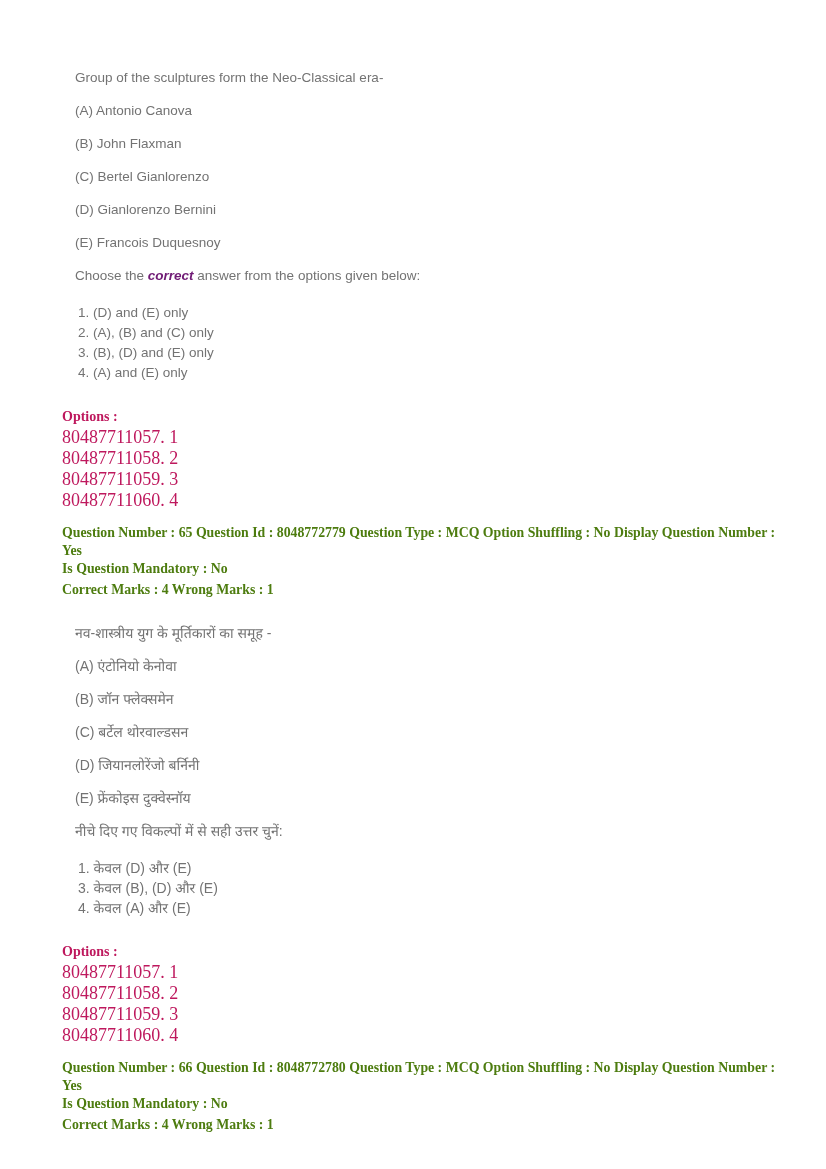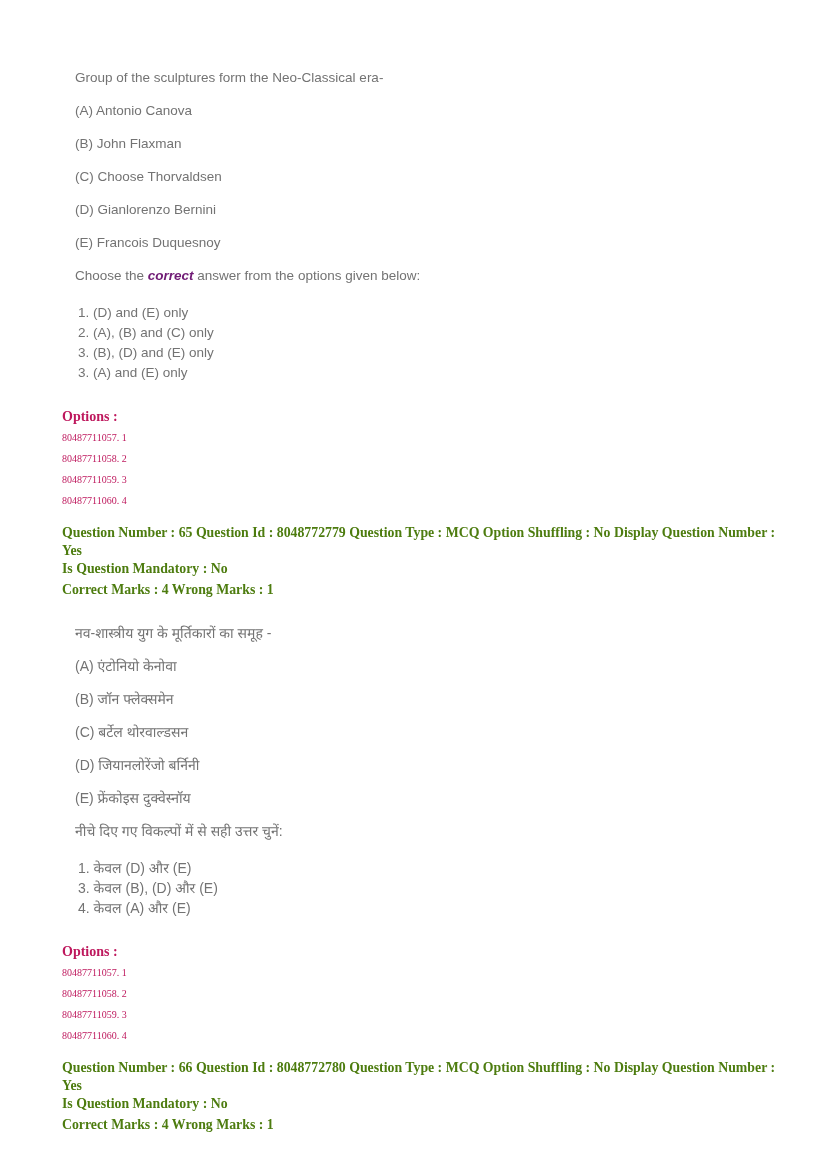--- a/index.html
+++ b/index.html
@@ -52,21 +52,21 @@
     margin-top: 24px;
     color: #be185d;
     font-family: "Liberation Serif", "DejaVu Serif", serif;
   }
   .options-label {
     font-weight: bold;
     font-size: 14px;
     line-height: 20px;
   }
   .option-id {
-    font-size: 10px;
+    font-size: 18px;
     line-height: 21px;
   }
   .meta-block {
     margin-left: 62px;
     margin-top: 13px;
     margin-right: 40px;
     color: #4d7c0f;
     font-family: "Liberation Serif", "DejaVu Serif", serif;
     font-weight: bold;
   }
@@ -80,29 +80,29 @@
 </style>
 </head>
 <body>
 
 <div class="page">
 
   <section class="question-body english">
     <p class="qline">Group of the sculptures form the Neo-Classical era-</p>
     <p class="qline">(A) Antonio Canova</p>
     <p class="qline">(B) John Flaxman</p>
-    <p class="qline">(C) Choose Thorvaldsen</p>
+    <p class="qline">(C) Bertel Gianlorenzo</p>
     <p class="qline">(D) Gianlorenzo Bernini</p>
     <p class="qline">(E) Francois Duquesnoy</p>
     <p class="qline instruction"><span>Choose the </span><span class="em">correct</span><span> answer from the options given below:</span></p>
     <div class="answers">
       <div class="answer">1. (D) and (E) only</div>
       <div class="answer">2. (A), (B) and (C) only</div>
       <div class="answer">3. (B), (D) and (E) only</div>
-      <div class="answer">3. (A) and (E) only</div>
+      <div class="answer">4. (A) and (E) only</div>
     </div>
   </section>
 
   <section class="options-block">
     <div class="options-label">Options :</div>
     <div class="option-id">80487711057. 1</div>
     <div class="option-id">80487711058. 2</div>
     <div class="option-id">80487711059. 3</div>
     <div class="option-id">80487711060. 4</div>
   </section>

